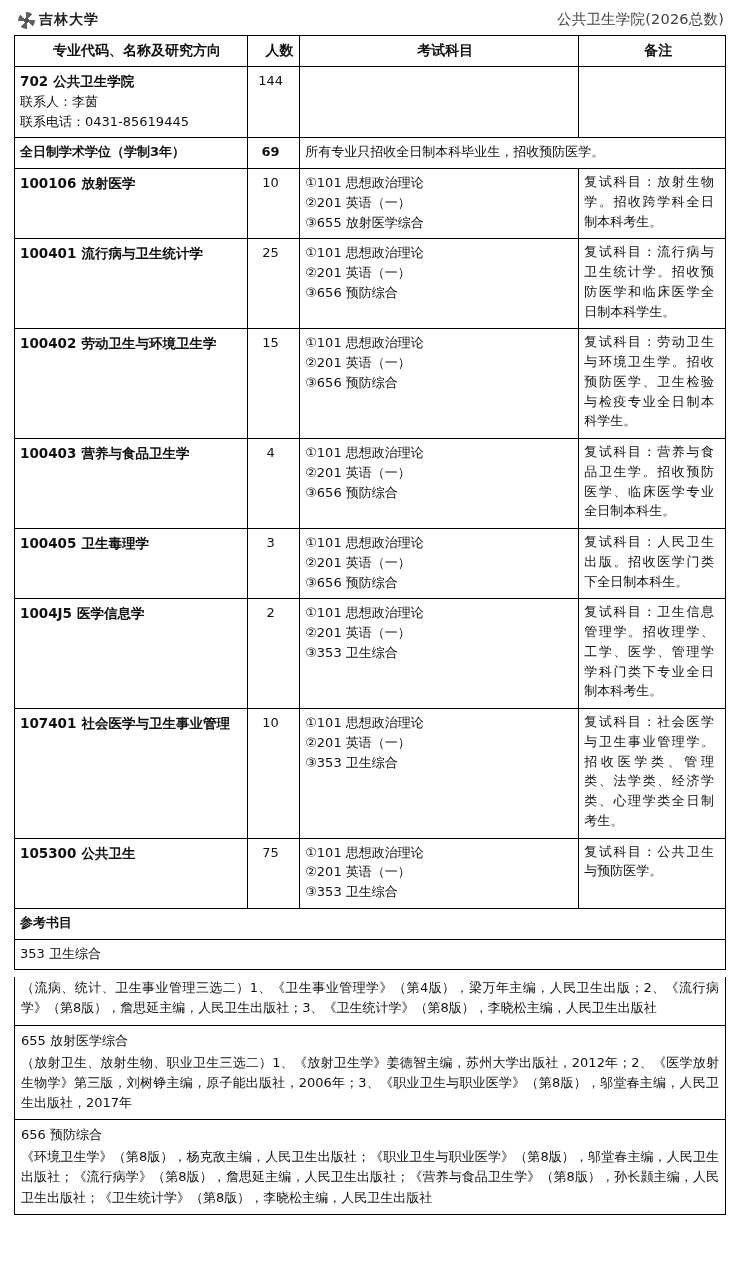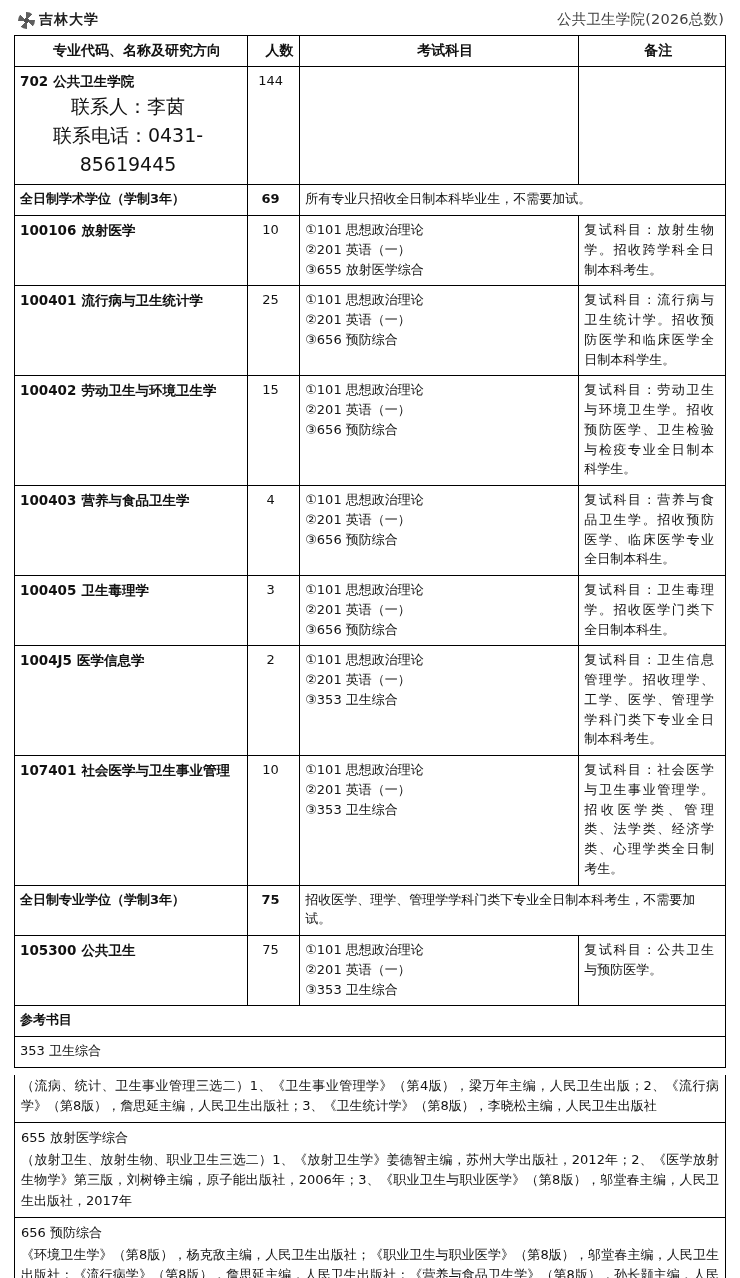--- a/index.html
+++ b/index.html
@@ -78,26 +78,26 @@
   .col-major  { width: 232px; }
   .col-count  { width: 52px;  }
   .col-sub    { width: 278px; }
   .col-remark { width: 146px; }
   td.count { text-align: center; }
   .major-title {
     font-weight: 700;
     font-size: 13.5px;
   }
   .major-title .code { margin-right: 5px; }
-  .contact-line { font-size: 19px; text-align: center; }
+  .contact-line { font-size: 13px; }
   .bold-row td { font-weight: 700; }
   .bold-row td.plain { font-weight: 400; }
   .subject-list { }
   .subject-list div { white-space: nowrap; }
-  .remark { text-align: justify; text-justify: inter-ideograph; }
+  .remark { text-align: justify; text-justify: inter-ideograph; font-family: Liberation Mono, monospace; }
   .span-note { }
   
   .ref-head-row td {
     font-weight: 700;
     font-size: 13.5px;
   }
   .ref-sub-row td {
     font-size: 13px;
     margin-left: 28px;
   }
@@ -165,21 +165,21 @@
           <div class="contact-line">联系电话：0431-85619445</div>
         </td>
         <td class="count">144</td>
         <td></td>
         <td></td>
       </tr>
 
       <tr class="bold-row">
         <td>全日制学术学位（学制3年）</td>
         <td class="count">69</td>
-        <td class="plain span-note" colspan="2">所有专业只招收全日制本科毕业生，不需要加试。</td>
+        <td class="plain span-note" colspan="2">所有专业只招收全日制本科毕业生，招收预防医学。</td>
       </tr>
 
       <tr>
         <td>
           <span class="major-title"><span class="code">100106</span><span>放射医学</span></span>
         </td>
         <td class="count">10</td>
         <td>
           <div class="subject-list">
             <div>①101 思想政治理论</div>
@@ -240,21 +240,21 @@
           <span class="major-title"><span class="code">100405</span><span>卫生毒理学</span></span>
         </td>
         <td class="count">3</td>
         <td>
           <div class="subject-list">
             <div>①101 思想政治理论</div>
             <div>②201 英语（一）</div>
             <div>③656 预防综合</div>
           </div>
         </td>
-        <td class="remark">复试科目：卫生毒理学。招收医学门类下全日制本科生。</td>
+        <td class="remark">复试科目：人民卫生出版。招收医学门类下全日制本科生。</td>
       </tr>
 
       <tr>
         <td>
           <span class="major-title"><span class="code">1004J5</span><span>医学信息学</span></span>
         </td>
         <td class="count">2</td>
         <td>
           <div class="subject-list">
             <div>①101 思想政治理论</div>
@@ -273,25 +273,20 @@
         <td>
           <div class="subject-list">
             <div>①101 思想政治理论</div>
             <div>②201 英语（一）</div>
             <div>③353 卫生综合</div>
           </div>
         </td>
         <td class="remark">复试科目：社会医学与卫生事业管理学。招收医学类、管理类、法学类、经济学类、心理学类全日制考生。</td>
       </tr>
 
-      <tr class="bold-row">
-        <td>全日制专业学位（学制3年）</td>
-        <td class="count">75</td>
-        <td class="plain span-note" colspan="2">招收医学、理学、管理学学科门类下专业全日制本科考生，不需要加试。</td>
-      </tr>
 
       <tr>
         <td>
           <span class="major-title"><span class="code">105300</span><span>公共卫生</span></span>
         </td>
         <td class="count">75</td>
         <td>
           <div class="subject-list">
             <div>①101 思想政治理论</div>
             <div>②201 英语（一）</div>

